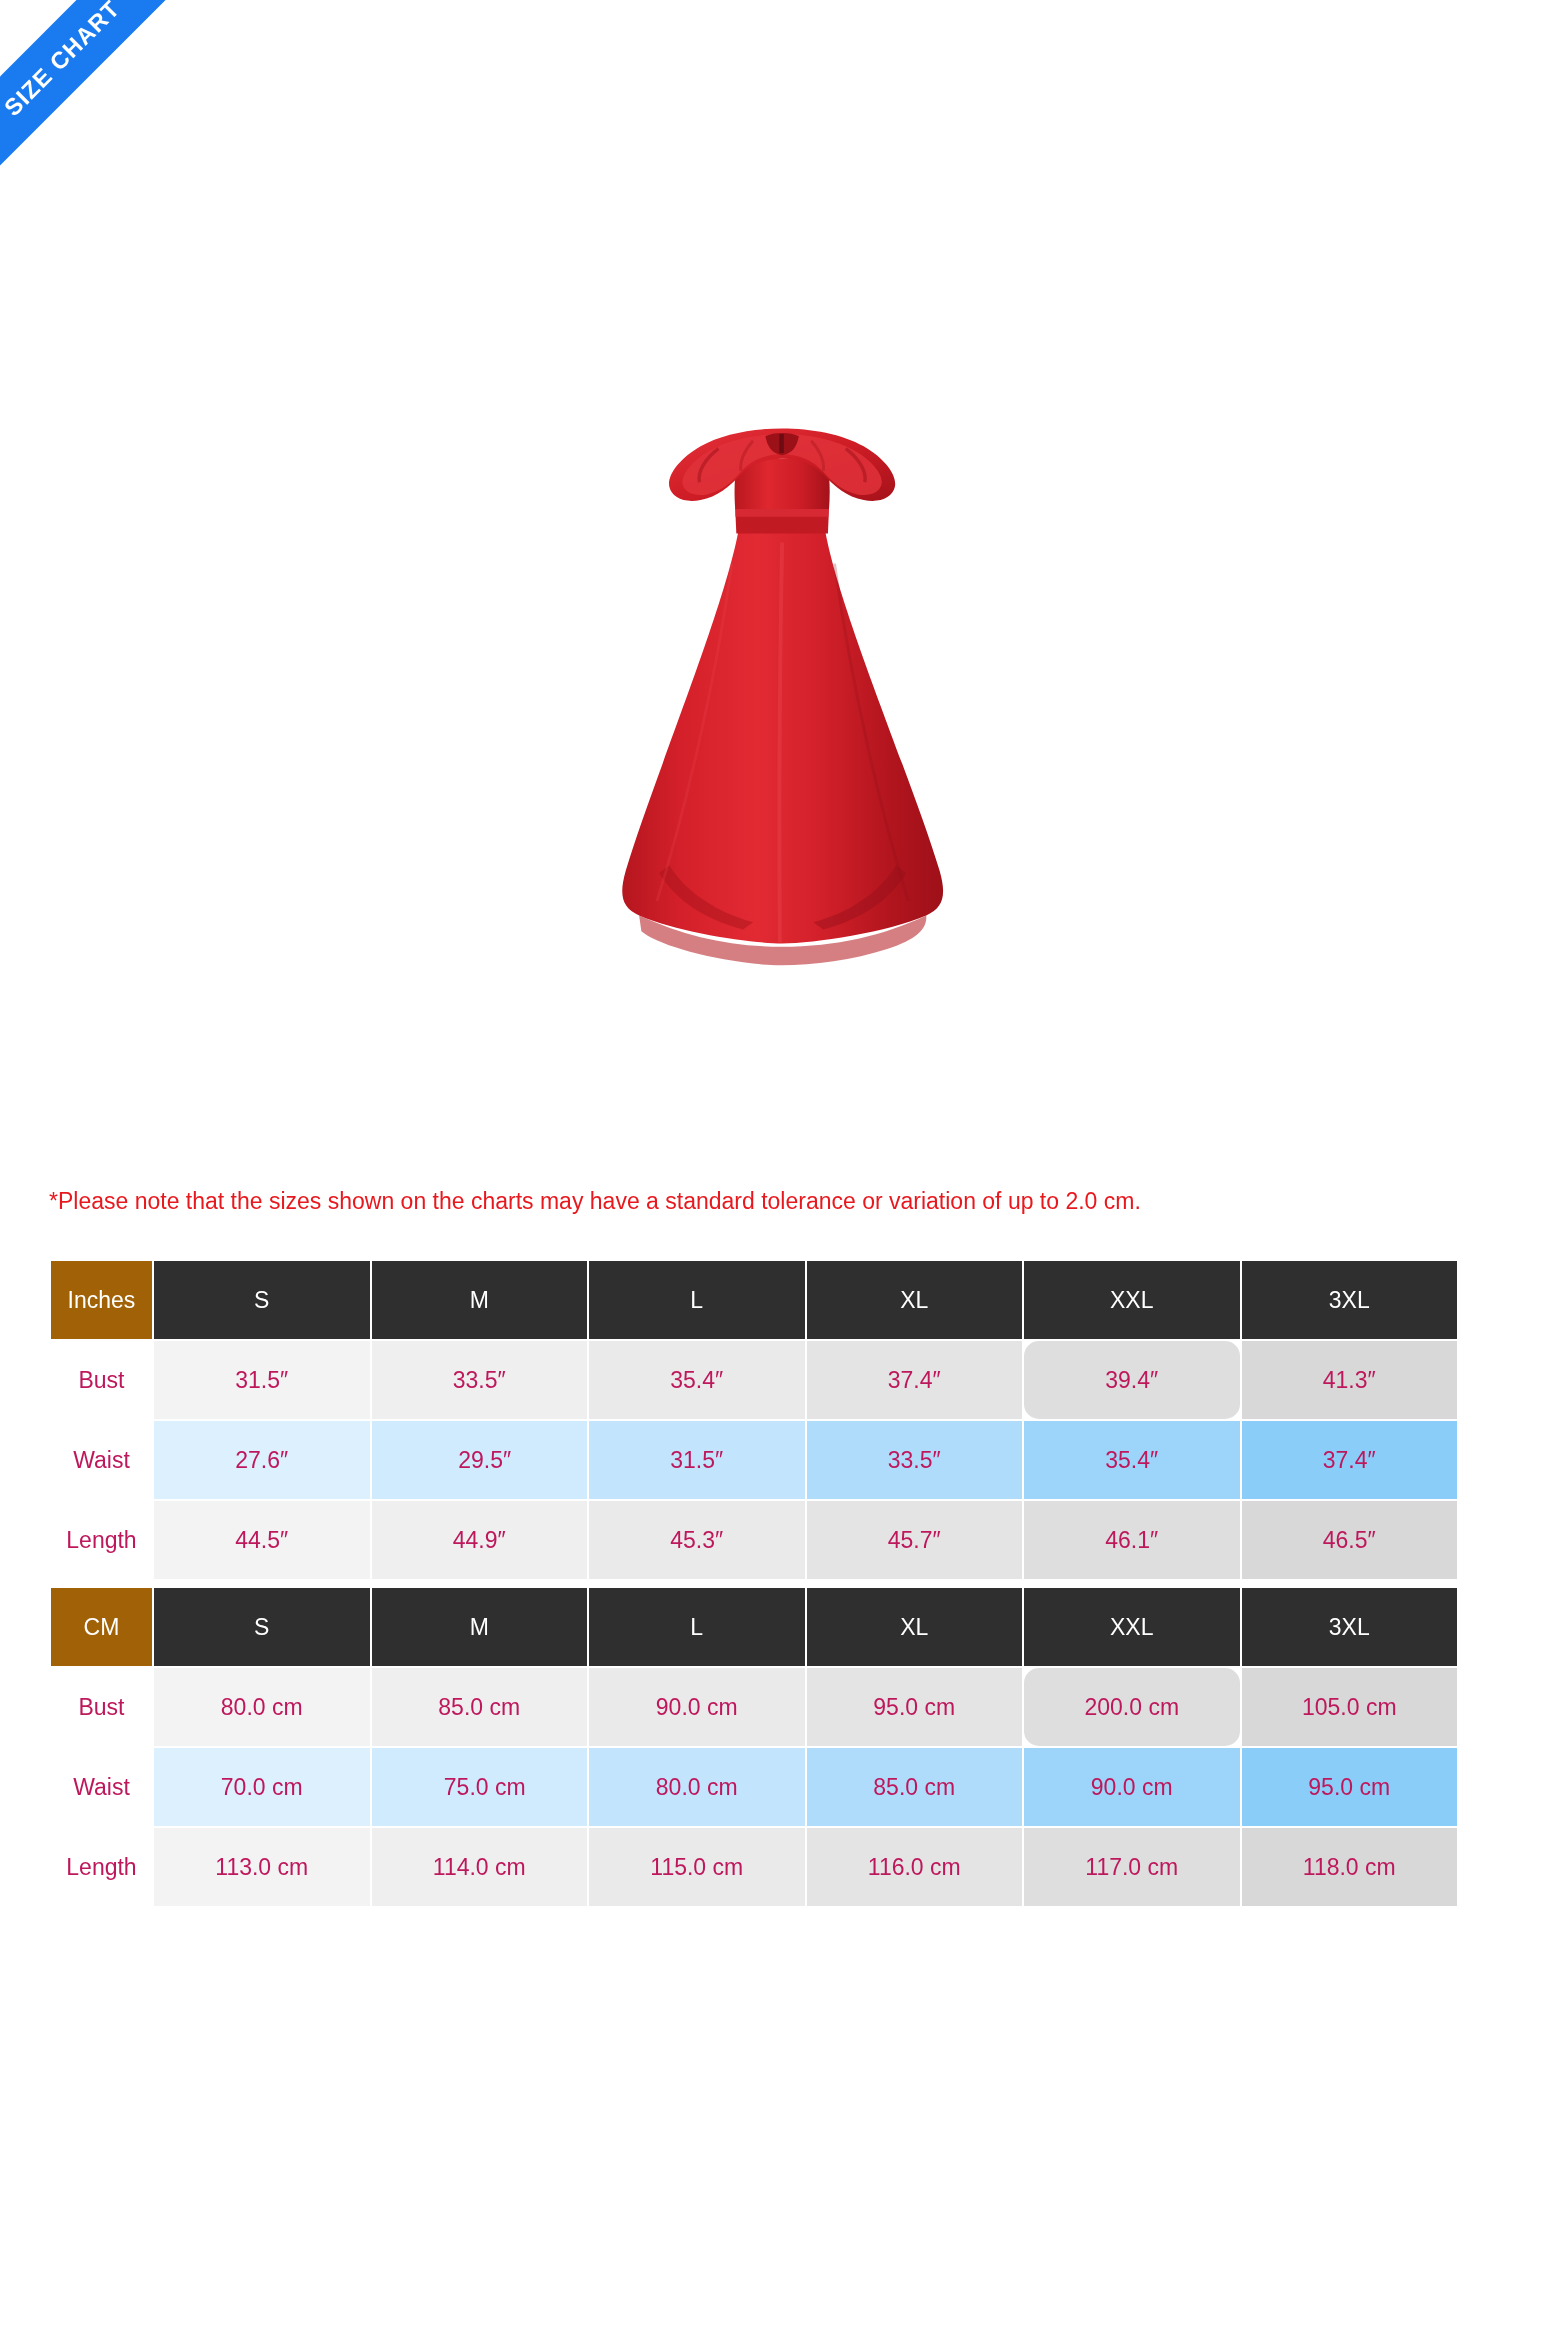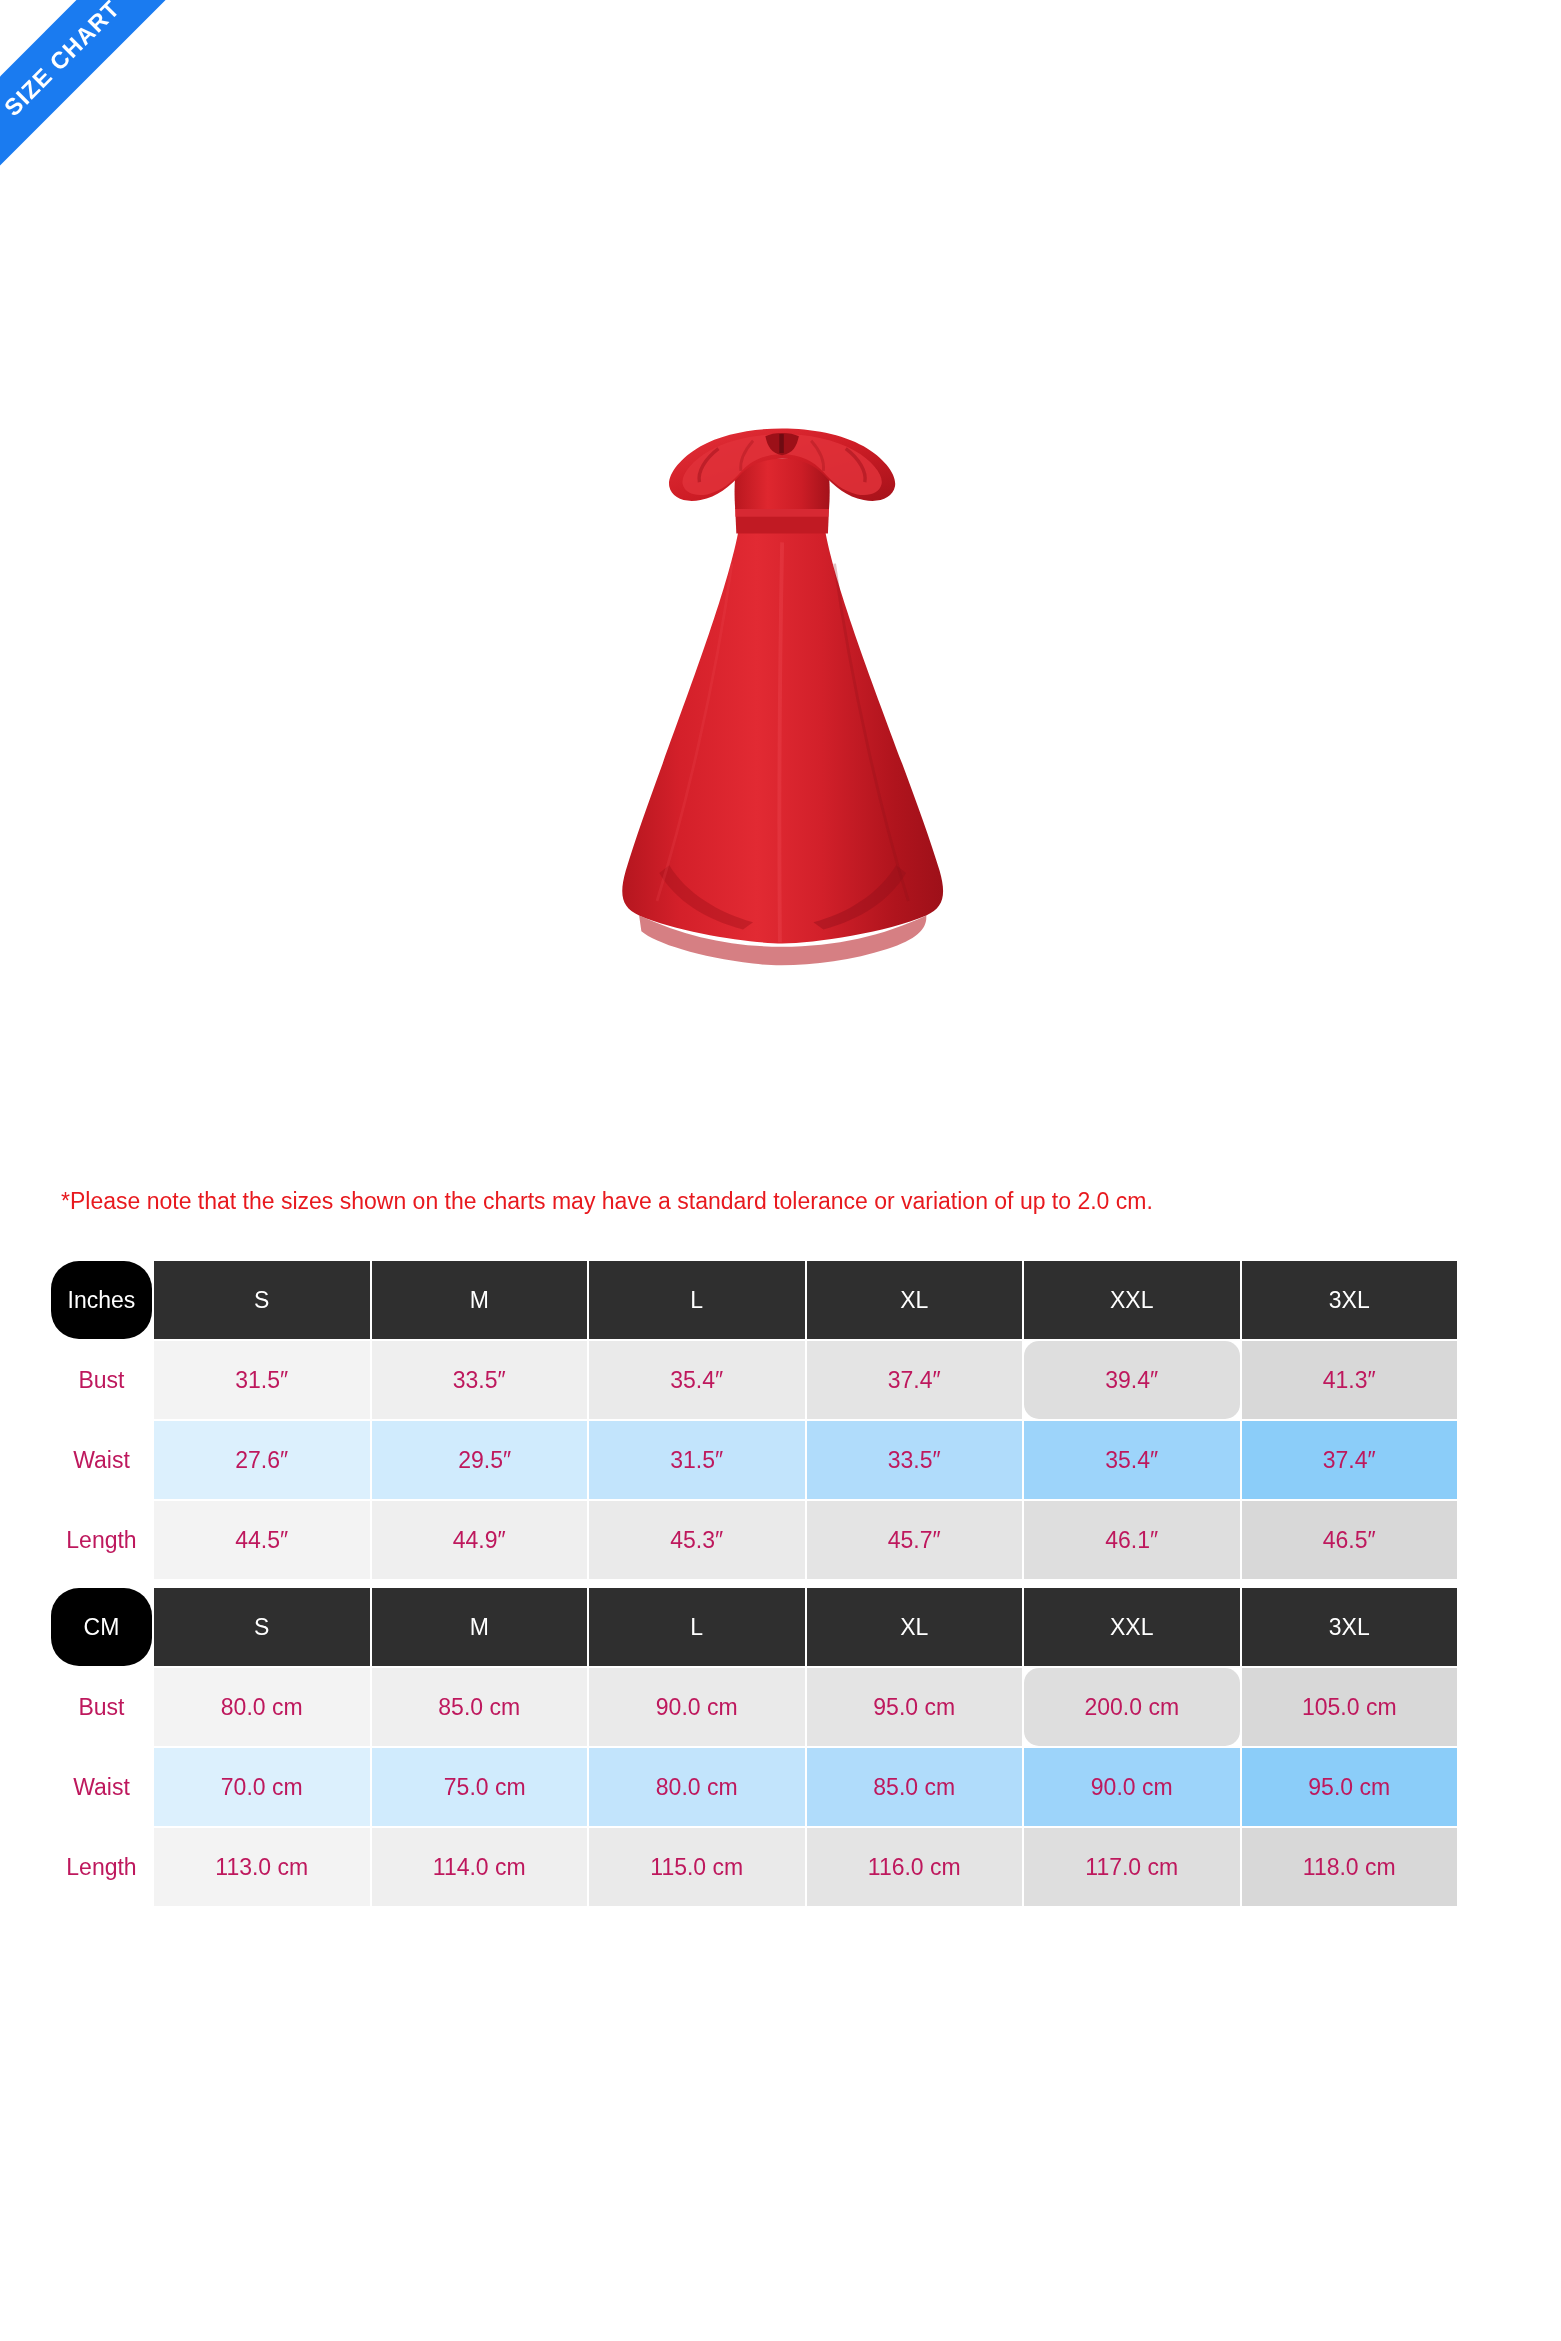--- a/index.html
+++ b/index.html
@@ -67,21 +67,20 @@
   
   .note {
     position: absolute;
     top: 1187px;
     left: 49px;
     width: 1463px;
     color: #e8191e;
     font-size: 23px;
     line-height: 1.3;
     font-family: "Liberation Sans", sans-serif;
-    margin-left: 12px;
   }
 
   
   .table-block {
     position: absolute;
     left: 49px;
     width: 1410px;
   }
   .t-inches { top: 1259px; }
   .t-cm { top: 1586px; }
@@ -105,26 +104,25 @@
   
   table.size-table col.label-col { width: 101px; }
 
   .hdr-cell {
     background: #2f2f2f;
     color: #ffffff !important;
     font-weight: bold;
     font-size: 23px;
   }
   .hdr-unit {
-    background: #000000;
+    background: #a16207;
     color: #ffffff !important;
     font-weight: bold;
     font-size: 23px;
     text-align: center;
-    border-radius: 28px;
   }
   .row-label {
     background: #ffffff;
     color: #2b2b2b;
     font-size: 23px;
   }
   
   .c-bust-1 { background: #f3f3f3; }
   .c-bust-2 { background: #efefef; }
   .c-bust-3 { background: #eaeaea; }

